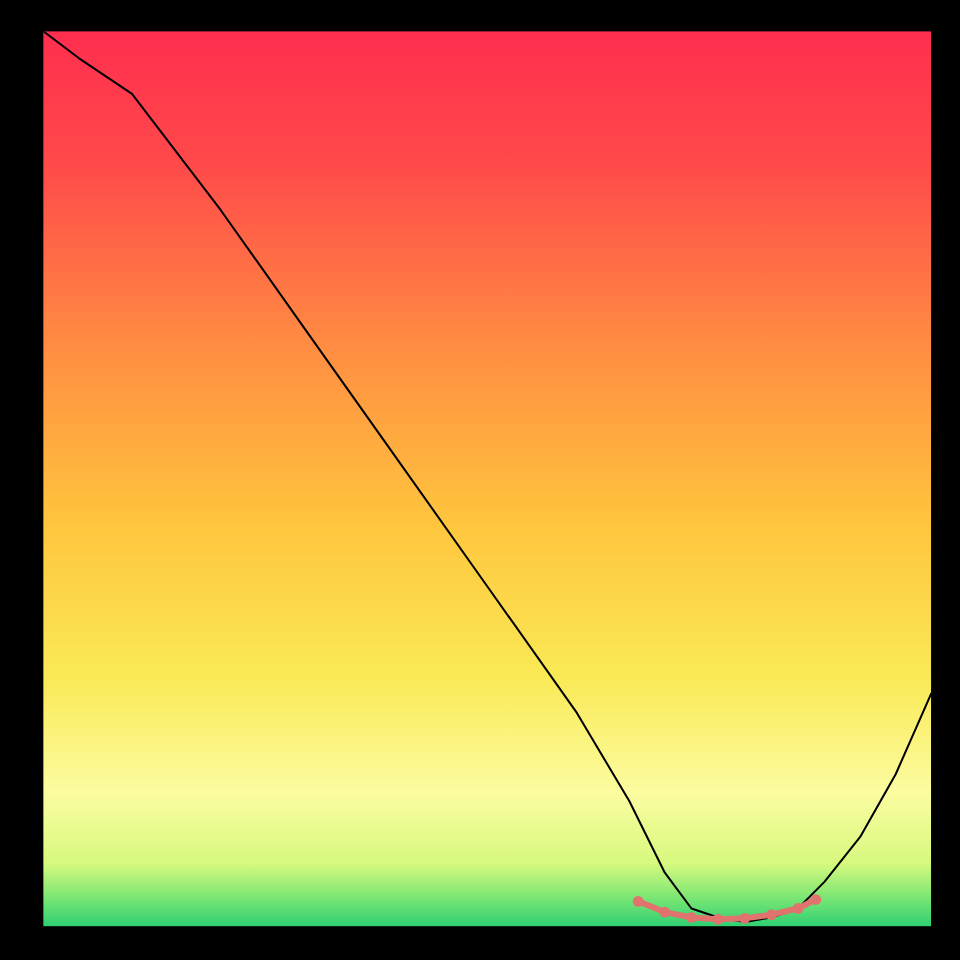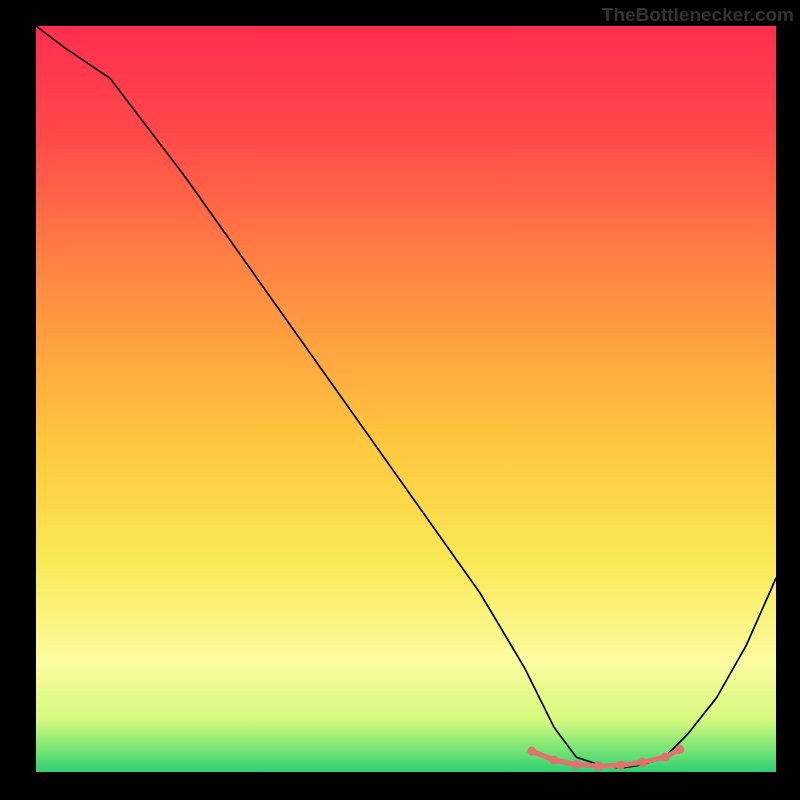--- a/index.html
+++ b/index.html
@@ -34,21 +34,20 @@
     height: 746px;
   }
   svg {
     display: block;
   }
 </style>
 </head>
 <body>
 
 <div class="chart-container">
-  <div class="watermark">TheBottlenecker.com</div>
   <div class="plot-area">
     <svg id="chart-svg" width="740" height="746" viewBox="0 0 740 746">
         <defs>
           <linearGradient id="bg-grad" x1="0" y1="0" x2="0" y2="1">
             <stop offset="0%" stop-color="#FF2E4F"></stop>
             <stop offset="15%" stop-color="#FF4A4A"></stop>
             <stop offset="35%" stop-color="#FF8C42"></stop>
             <stop offset="55.00000000000001%" stop-color="#FFC53D"></stop>
             <stop offset="72%" stop-color="#F9E955"></stop>
             <stop offset="85%" stop-color="#FCFCA0"></stop>

